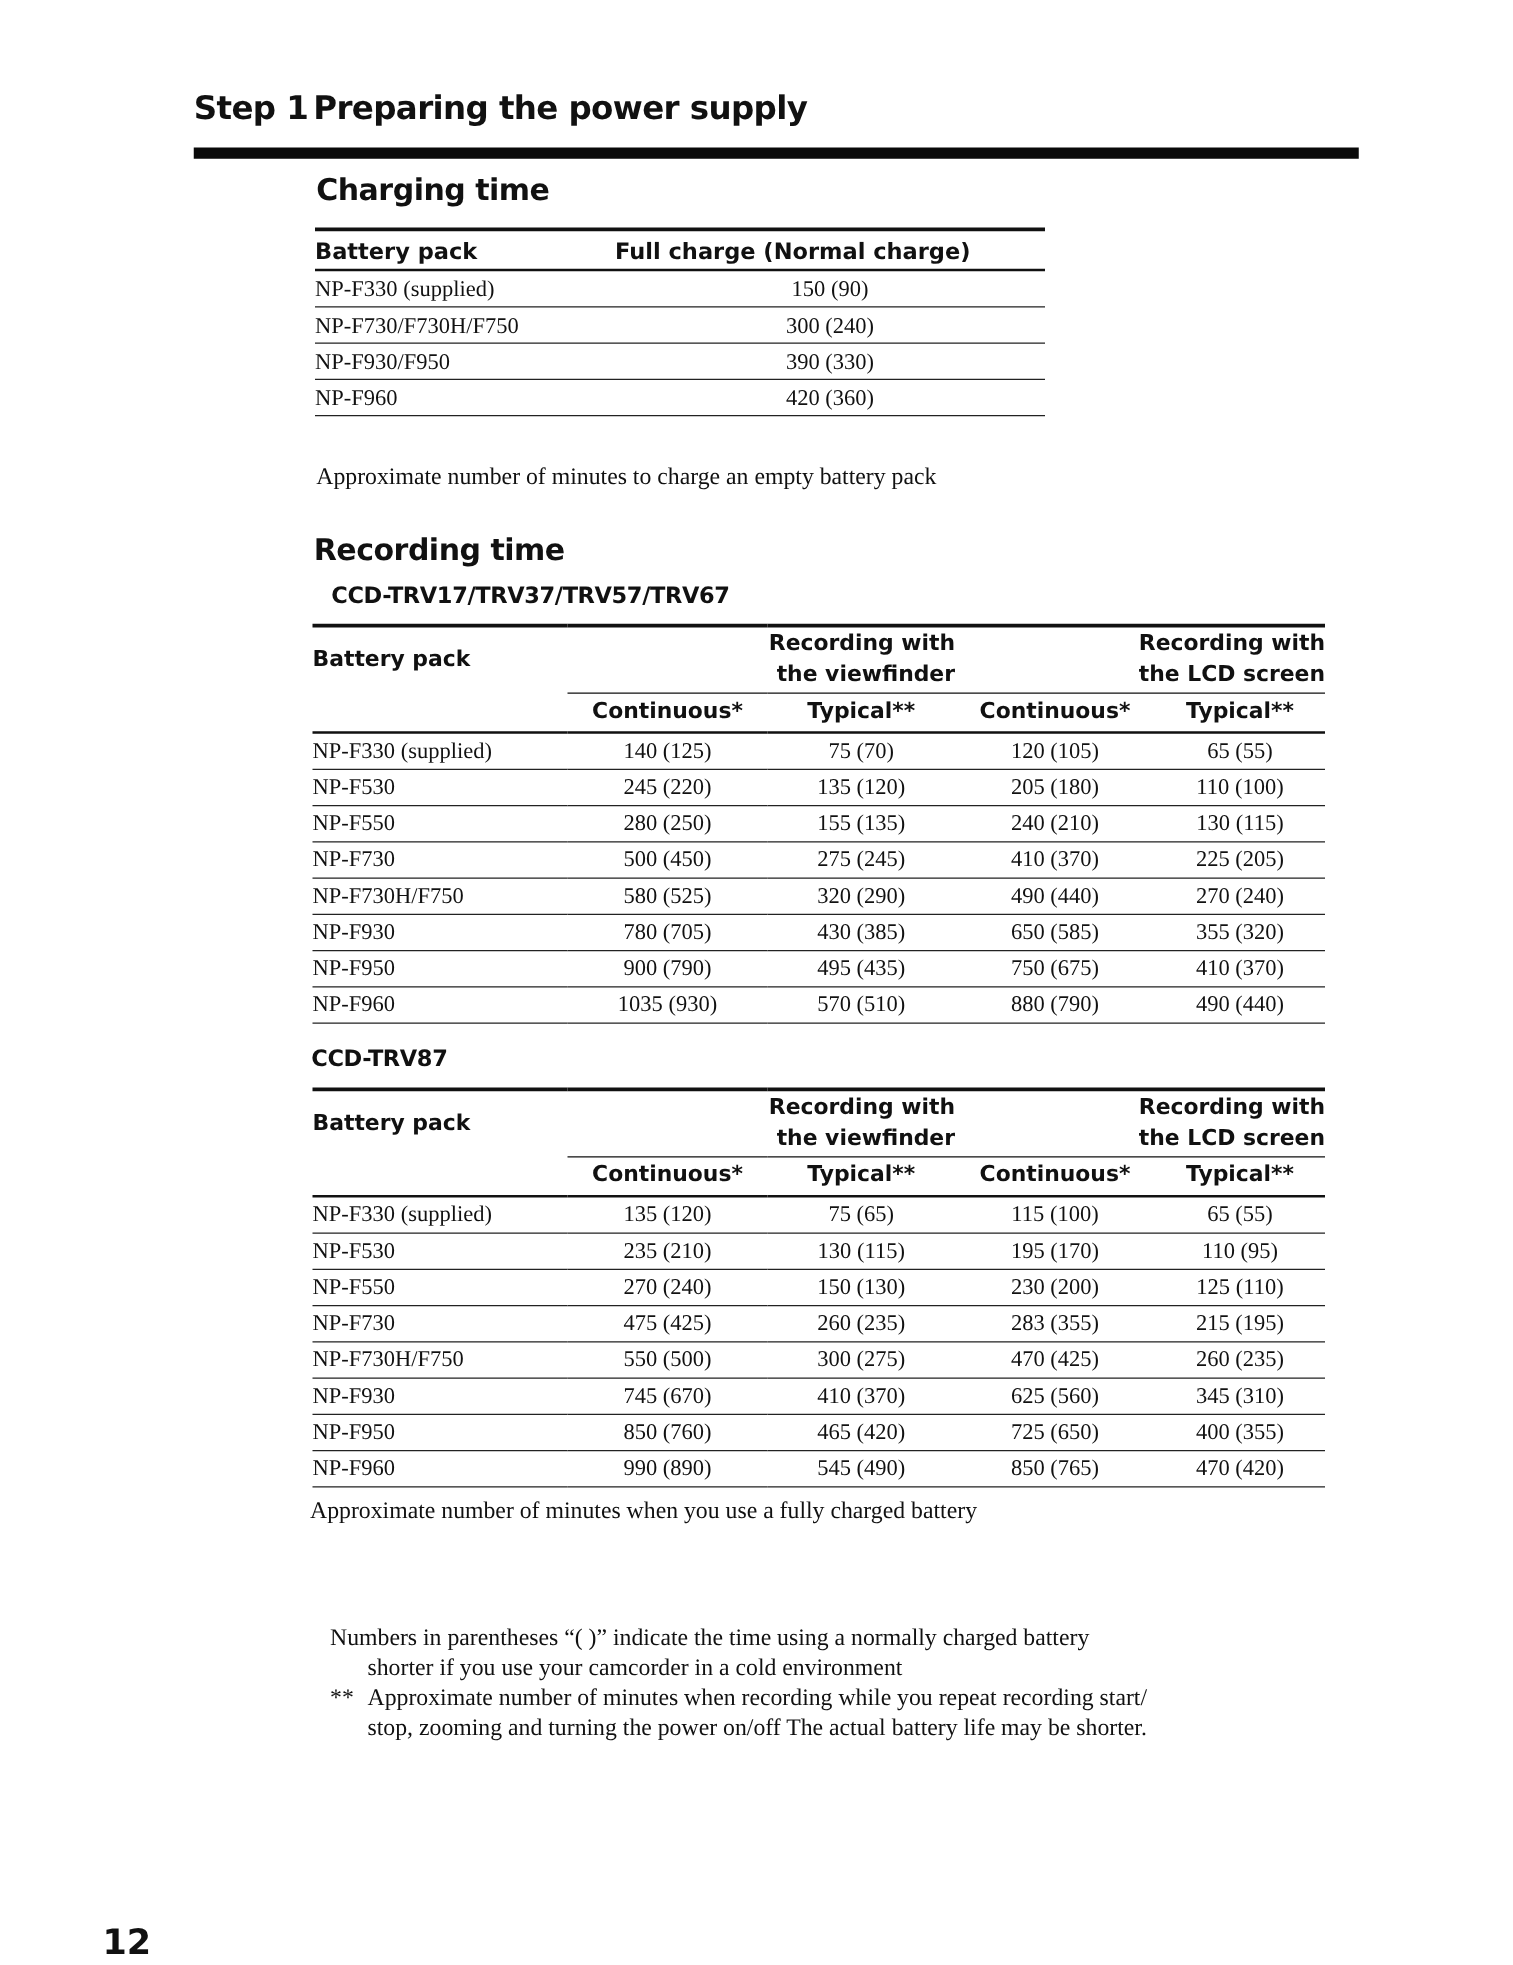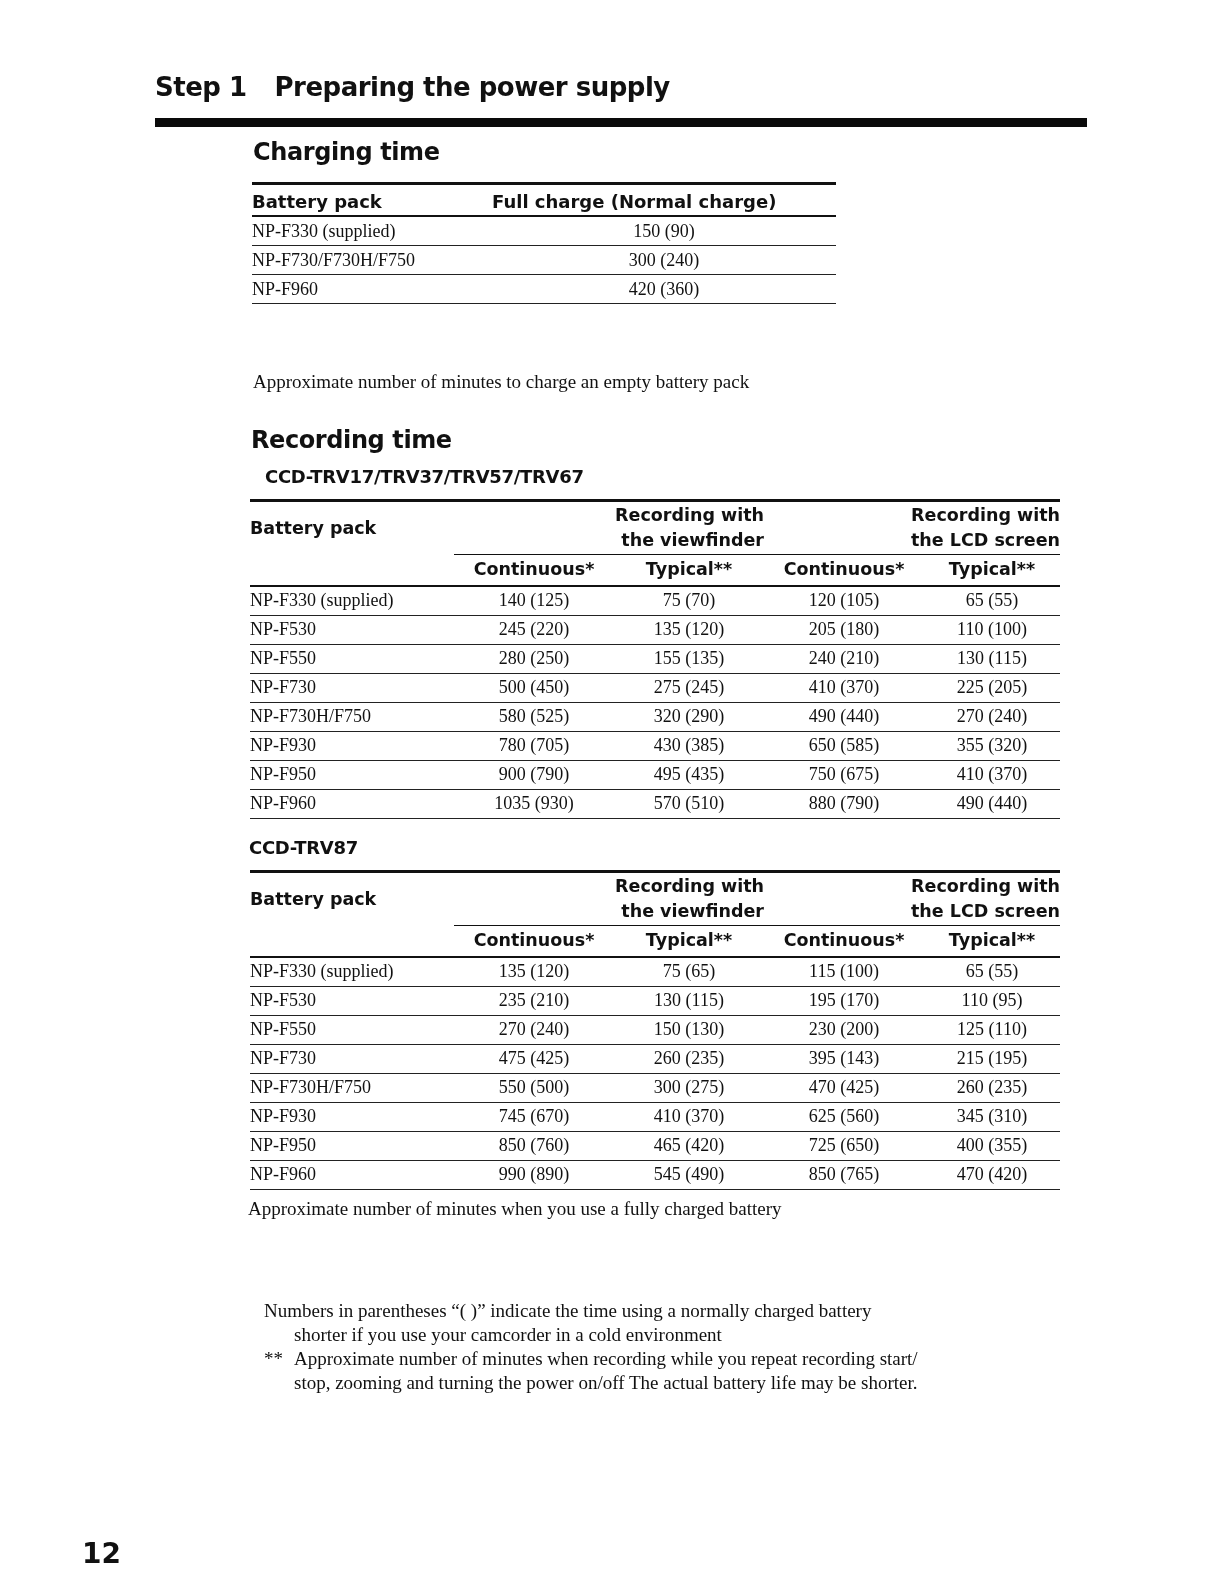--- a/index.html
+++ b/index.html
@@ -1,21 +1,21 @@
 <!DOCTYPE html>
 <html><head>
   <meta charset="utf-8">
   <style>
     html, body { margin: 0; padding: 0; background: #ffffff; }
     body { width: 1210px; height: 1572px; position: relative; overflow: hidden; color: #111; }
     .sans { font-family: "DejaVu Sans", "Liberation Sans", sans-serif; }
     .serif { font-family: "Liberation Serif", "DejaVu Serif", serif; }
 
     .step-title { position: absolute; left: 155px; top: 72px; font-size: 26px; font-weight: bold; letter-spacing: -0.5px; }
-    .step-title .num { margin-right: 28px; }
+    .step-title .num { margin-right: 4px; }
     .title-rule { position: absolute; left: 155px; top: 118px; width: 932px; height: 9px; background: #0a0a0a; }
 
     .h2 { position: absolute; font-size: 24px; font-weight: bold; letter-spacing: -0.4px; }
     .h3 { position: absolute; font-size: 18px; font-weight: bold; letter-spacing: -0.3px; }
 
     
     .charge-table { position: absolute; left: 252px; top: 182px; width: 584px; border-collapse: collapse; }
     .charge-table th { font-size: 18px; font-weight: bold; text-align: left; padding: 2px 0 0 0; height: 28px; border-top: 3px solid #111; border-bottom: 2px solid #111; }
     .charge-table td { font-size: 18px; height: 28px; padding: 0; border-bottom: 1.5px solid #222; }
     .charge-table td.val { text-align: center; }
@@ -57,20 +57,24 @@
   <tbody>
     <tr>
       <td class="serif">NP-F330 (supplied)</td>
       <td class="serif val">150 (90)</td>
     </tr>
     <tr>
       <td class="serif">NP-F730/F730H/F750</td>
       <td class="serif val">300 (240)</td>
     </tr>
     <tr>
+      <td class="serif">NP-F930/F950</td>
+      <td class="serif val">390 (330)</td>
+    </tr>
+    <tr>
       <td class="serif">NP-F960</td>
       <td class="serif val">420 (360)</td>
     </tr>
   </tbody>
 </table>
 
 <div class="note serif" style="left:253px; top:371px;">Approximate number of minutes to charge an empty battery pack</div>
 
 <div class="h2 sans" style="left:251px; top:426px;">Recording time</div>
 <div class="h3 sans" style="left:251px; top:466px;margin-left:14px;">CCD-TRV17/TRV37/TRV57/TRV67</div>
@@ -198,21 +202,21 @@
       <td class="serif bp">NP-F550</td>
       <td class="serif">270 (240)</td>
       <td class="serif">150 (130)</td>
       <td class="serif">230 (200)</td>
       <td class="serif">125 (110)</td>
     </tr>
     <tr>
       <td class="serif bp">NP-F730</td>
       <td class="serif">475 (425)</td>
       <td class="serif">260 (235)</td>
-      <td class="serif">395 (143)</td>
+      <td class="serif">283 (355)</td>
       <td class="serif">215 (195)</td>
     </tr>
     <tr>
       <td class="serif bp">NP-F730H/F750</td>
       <td class="serif">550 (500)</td>
       <td class="serif">300 (275)</td>
       <td class="serif">470 (425)</td>
       <td class="serif">260 (235)</td>
     </tr>
     <tr>

